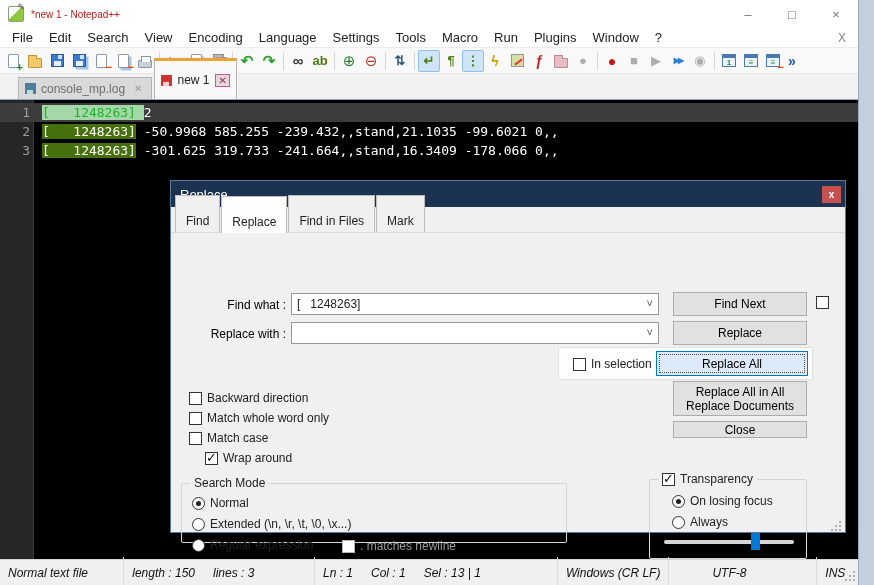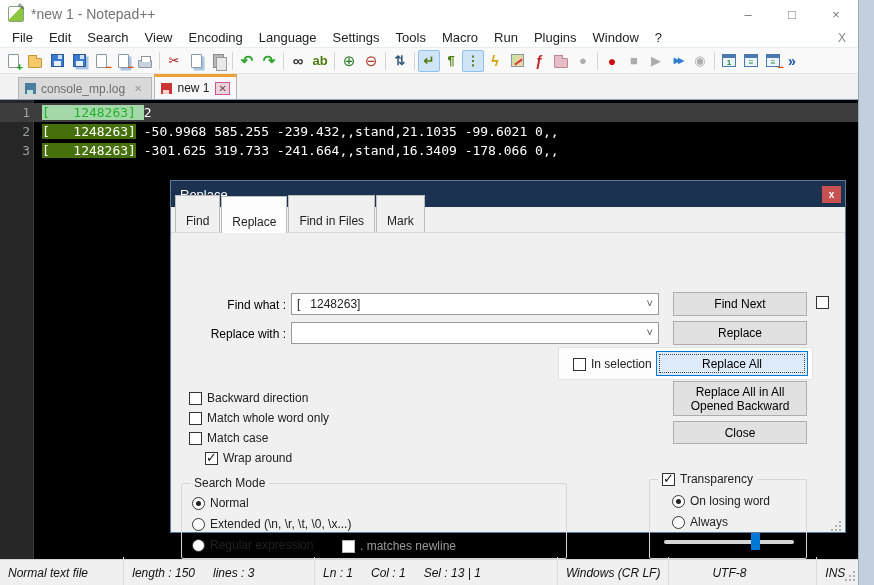--- a/index.html
+++ b/index.html
@@ -5,21 +5,21 @@
   * { box-sizing: border-box; margin: 0; padding: 0; }
   html,body { width:874px; height:585px; overflow:hidden; }
   body { font-family:"Liberation Sans", sans-serif; font-size:12px; color:#222; background:#9aabbe; }
   .app { position:absolute; left:0; top:0; width:874px; height:585px; background:#fff; }
   .right-strip { position:absolute; right:0; top:0; width:16px; height:585px; background:#c3cfdd; border-left:1px solid #9aabbe; }
 
   
   .titlebar { position:absolute; left:0; top:0; width:858px; height:28px; background:#ffffff; display:flex; align-items:center; padding-left:8px; }
   .npp-logo { width:16px; height:16px; border:1px solid #8aa07a; border-radius:2px; background:linear-gradient(135deg,#ffffff 45%,#8dc63f 45%); margin-right:7px; position:relative; }
   .npp-logo::after { content:"✎"; position:absolute; right:-2px; top:-5px; font-size:9px; color:#555; }
-  .title-text { color:#737373; font-size:14px; }
+  .title-text { color:#b91c1c; font-size:10px; }
   .win-controls { margin-left:auto; display:flex; height:28px; }
   .win-btn { width:44px; height:28px; display:flex; align-items:center; justify-content:center; color:#777; font-size:13px; }
 
   
   .menubar { position:absolute; left:0; top:28px; width:858px; height:20px; background:#ffffff; display:flex; align-items:center; padding-left:4px; border-bottom:1px solid #e8edf2; }
   .menu-item { padding:2px 8px; color:#222; font-size:13px; }
   .menu-close { margin-left:auto; margin-right:8px; color:#888; font-size:12px; padding:0 4px; }
 
   
   .toolbar { position:absolute; left:0; top:48px; width:858px; height:26px; background:#f9f9f9; border-bottom:1px solid #e4e4e4; display:flex; align-items:center; padding-left:2px; }
@@ -51,21 +51,21 @@
   .g-lightning { color:#d5a000; font-weight:bold; font-size:14px; }
   .g-func { color:#c22222; font-weight:bold; font-style:italic; font-size:14px; }
   .g-gray { color:#adadad; } .g-rec { color:#cc1111; font-size:14px; }
   .g-ffwd { color:#2d7dd2; font-size:8px; letter-spacing:-2px; font-weight:bold; }
   .g-chev { color:#1a56b0; font-weight:bold; font-size:14px; margin-left:4px; }
 
   
   .tabbar { position:absolute; left:0; top:74px; width:858px; height:26px; background:#f2f2f2; display:flex; align-items:flex-end; padding-left:18px; border-bottom:1px solid #8ea6bd; }
   .ftab { height:22px; display:flex; align-items:center; padding:0 6px; margin-right:2px; border:1px solid #b5b5b5; border-bottom:none; font-size:12px; }
   .ftab.inactive { background:#d9d9d9; color:#6e6e6e; }
-  .ftab.active { background:#f8f8f8; color:#222; border-top:3px solid #efa234; height:25px; }
+  .ftab.active { background:#f8f8f8; color:#222; border-top:3px solid #efa234; height:41px; }
   .fsave { width:11px; height:11px; margin-right:5px; position:relative; }
   .fsave.saved { background:#4d7d9e; } .fsave.saved::after { content:""; position:absolute; left:2px; bottom:0; width:6px; height:4px; background:#bfe0d8; }
   .fsave.modified { background:#cc3333; } .fsave.modified::after { content:""; position:absolute; left:2px; bottom:0; width:6px; height:4px; background:#f3d3d3; }
   .ftab-x { margin-left:6px; font-size:10px; color:#9a9a9a; border:1px solid transparent; padding:0 2px; }
   .ftab.active .ftab-x { color:#7a3b4e; border-color:#c59; background:#e8d5dc; }
 
   
   .editor { position:absolute; left:0; top:100px; width:858px; height:459px; background:#000; font-family:"DejaVu Sans Mono", monospace; font-size:13px; line-height:19px; color:#fff; overflow:hidden; }
   .ed-margin { position:absolute; left:0; top:0; width:34px; height:100%; background:#262626; border-right:1px solid #3c3c3c; }
   .ed-row { position:relative; height:19px; white-space:pre; }
@@ -294,24 +294,24 @@
         </span>
       <span class="cb" style="left:18px;top:198px;">
           <span class="box"></span>
           <span>Match case</span>
         </span>
       <span class="cb checked" style="left:34px;top:218px;">
           <span class="box"></span>
           <span>Wrap around</span>
         </span>
 
-      <div class="btn" style="left:502px;top:148px;width:134px;height:35px;padding:2px;line-height:14px;">Replace All in All Opened Backward</div>
-      <div class="btn" style="left:502px;top:188px;width:134px;height:23px;text-align:right;">Close</div>
-
-      <div class="groupbox" style="left:10px;top:250px;width:386px;height:76px;">
+      <div class="btn" style="left:502px;top:148px;width:134px;height:35px;padding:2px;line-height:14px;">Replace All in All Replace Documents</div>
+      <div class="btn" style="left:502px;top:188px;width:134px;height:17px;text-align:right;">Close</div>
+
+      <div class="groupbox" style="left:10px;top:250px;width:386px;height:60px;">
         <span class="gb-legend">Search Mode</span>
         <span class="rb selected" style="left:10px;top:12px;">
             <span class="dot"></span>
             <span>Normal</span>
           </span>
         <span class="rb" style="left:10px;top:33px;">
             <span class="dot"></span>
             <span>Extended (\n, \r, \t, \0, \x...)</span>
           </span>
         <span class="rb" style="left:10px;top:54px;">
@@ -324,21 +324,21 @@
           </span>
       </div>
 
       <div class="groupbox" style="left:478px;top:246px;width:158px;height:80px;">
         <span class="cb checked gb-legend" style="position:absolute;display:flex;">
             <span class="box"></span>
             <span>Transparency</span>
           </span>
         <span class="rb selected" style="left:22px;top:14px;">
             <span class="dot"></span>
-            <span>On losing word</span>
+            <span>On losing focus</span>
           </span>
         <span class="rb" style="left:22px;top:35px;">
             <span class="dot"></span>
             <span>Always</span>
           </span>
         <div class="slider-track" style="left:14px;top:60px;width:130px;">
           <div class="slider-thumb" style="left:67%;"></div>
         </div>
       </div>
 

